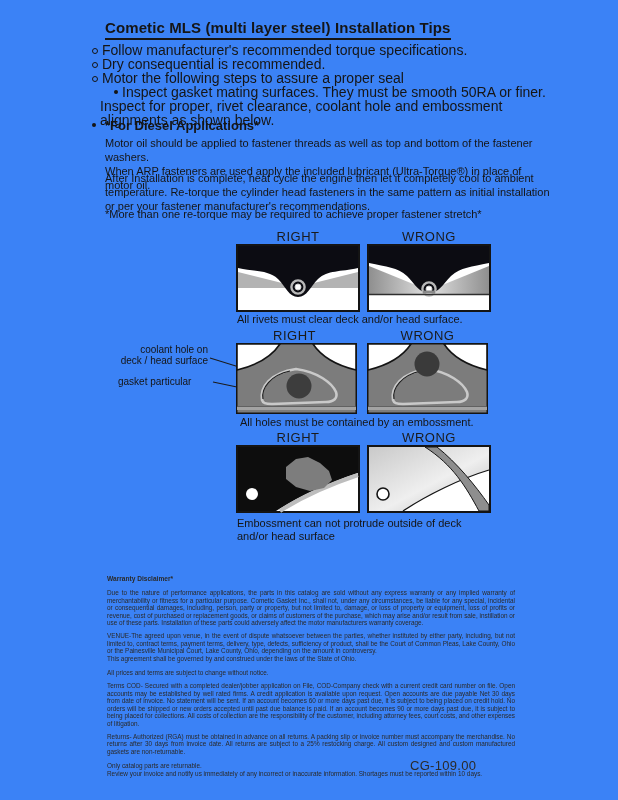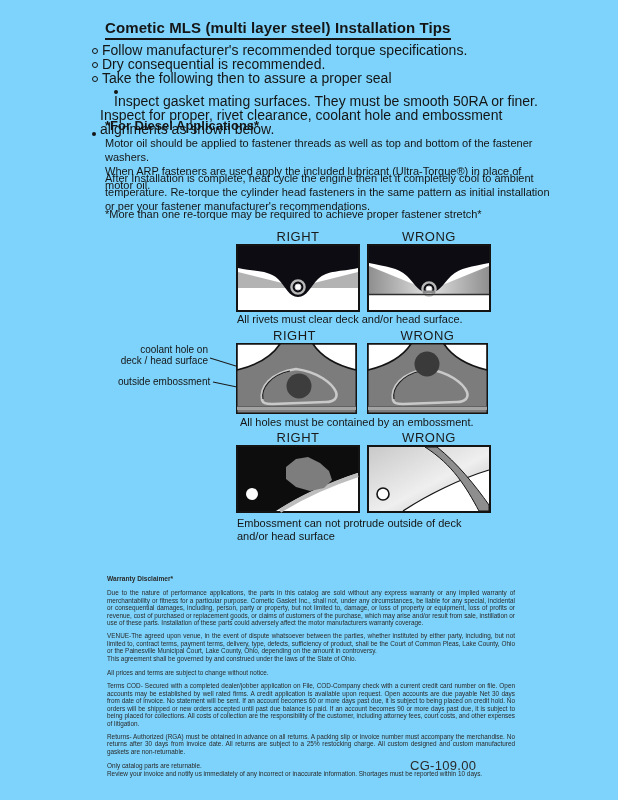--- a/index.html
+++ b/index.html
@@ -1,17 +1,17 @@
 <!DOCTYPE html>
 <html><head>
 <meta charset="utf-8">
 <style>
   html,body{margin:0;padding:0;background:#e8e8e8;}
   .page{
-    position:relative;width:618px;height:800px;background:#7dd3fc;
+    position:relative;width:618px;height:800px;background:#3b82f6;
     font-family:"Liberation Sans","DejaVu Sans",sans-serif;color:#151515;
     overflow:hidden;margin:0 auto;
   }
   .abs{position:absolute;}
   .title{
     font-size:15px;font-weight:bold;border-bottom:2px solid #151515;
     padding-bottom:2px;letter-spacing:0.1px;
   }
   .bullet-row{display:flex;align-items:flex-start;font-size:14px;line-height:14px;}
   .obullet{width:4px;height:4px;border:1px solid #151515;border-radius:50%;margin:5px 4px 0 0;flex:none;}
@@ -42,23 +42,23 @@
     <div class="bullet-row">
       <span class="obullet"></span>
       <span>Follow manufacturer's recommended torque specifications.</span>
     </div>
     <div class="bullet-row">
       <span class="obullet"></span>
       <span>Dry consequential is recommended.</span>
     </div>
     <div class="bullet-row">
       <span class="obullet"></span>
-      <span>Take the following then to assure a proper seal</span>
+      <span>Motor the following steps to assure a proper seal</span>
     </div>
-    <div class="bullet-row" style="margin-left:22px;flex-direction:column;">
+    <div class="bullet-row" style="margin-left:22px;">
       <span class="fbullet"></span>
       <span>Inspect gasket mating surfaces.  They must be smooth 50RA or finer.</span>
     </div>
     <div class="bullet-row" style="align-items:flex-end;">
       <span class="fbullet"></span>
       <span>Inspect for proper, rivet clearance, coolant hole and embossment alignments as shown below.</span>
     </div>
   </div>
 
   <div class="abs h2" style="left:105px;top:118px;">*For Diesel Applications*</div>
@@ -102,21 +102,21 @@
     <rect x="56" y="46.5" width="12" height="3" fill="#8a8a8a"></rect>
   </svg>
 
   <div class="abs caption" style="left:237px;top:313px;">All rivets must clear deck and/or head surface.</div>
 
   <div class="abs diag-header" style="left:234px;top:328px;width:121px;">RIGHT</div>
   <div class="abs diag-header" style="left:367px;top:328px;width:121px;">WRONG</div>
 
   <div class="abs annot" style="left:118px;top:345px;width:90px;">coolant hole on
 deck / head surface</div>
-  <div class="abs annot2" style="left:118px;top:377px;">outside embossment</div>
+  <div class="abs annot2" style="left:118px;top:377px;">gasket particular</div>
 
   <svg class="abs" style="left:205px;top:348px;" width="95" height="52" viewBox="0 0 95 52">
     <line x1="5" y1="10" x2="89" y2="36" stroke="#1a1a1a" stroke-width="1.1"></line>
     <line x1="8" y1="34" x2="56" y2="44" stroke="#1a1a1a" stroke-width="1.1"></line>
   </svg>
 
   <svg class="abs" style="left:236px;top:343px;" width="121" height="71" viewBox="0 0 121 71">
     <rect x="0.75" y="0.75" width="119.5" height="69.5" fill="#7c7c7c" stroke="#141414" stroke-width="1.5"></rect>
     <path d="M1,1 H44 C36,13 22,22 1,27 Z" fill="#ffffff" stroke="#141414" stroke-width="1.6"></path>
     <path d="M120,1 H77 C85,13 99,22 120,27 Z" fill="#ffffff" stroke="#141414" stroke-width="1.6"></path>

